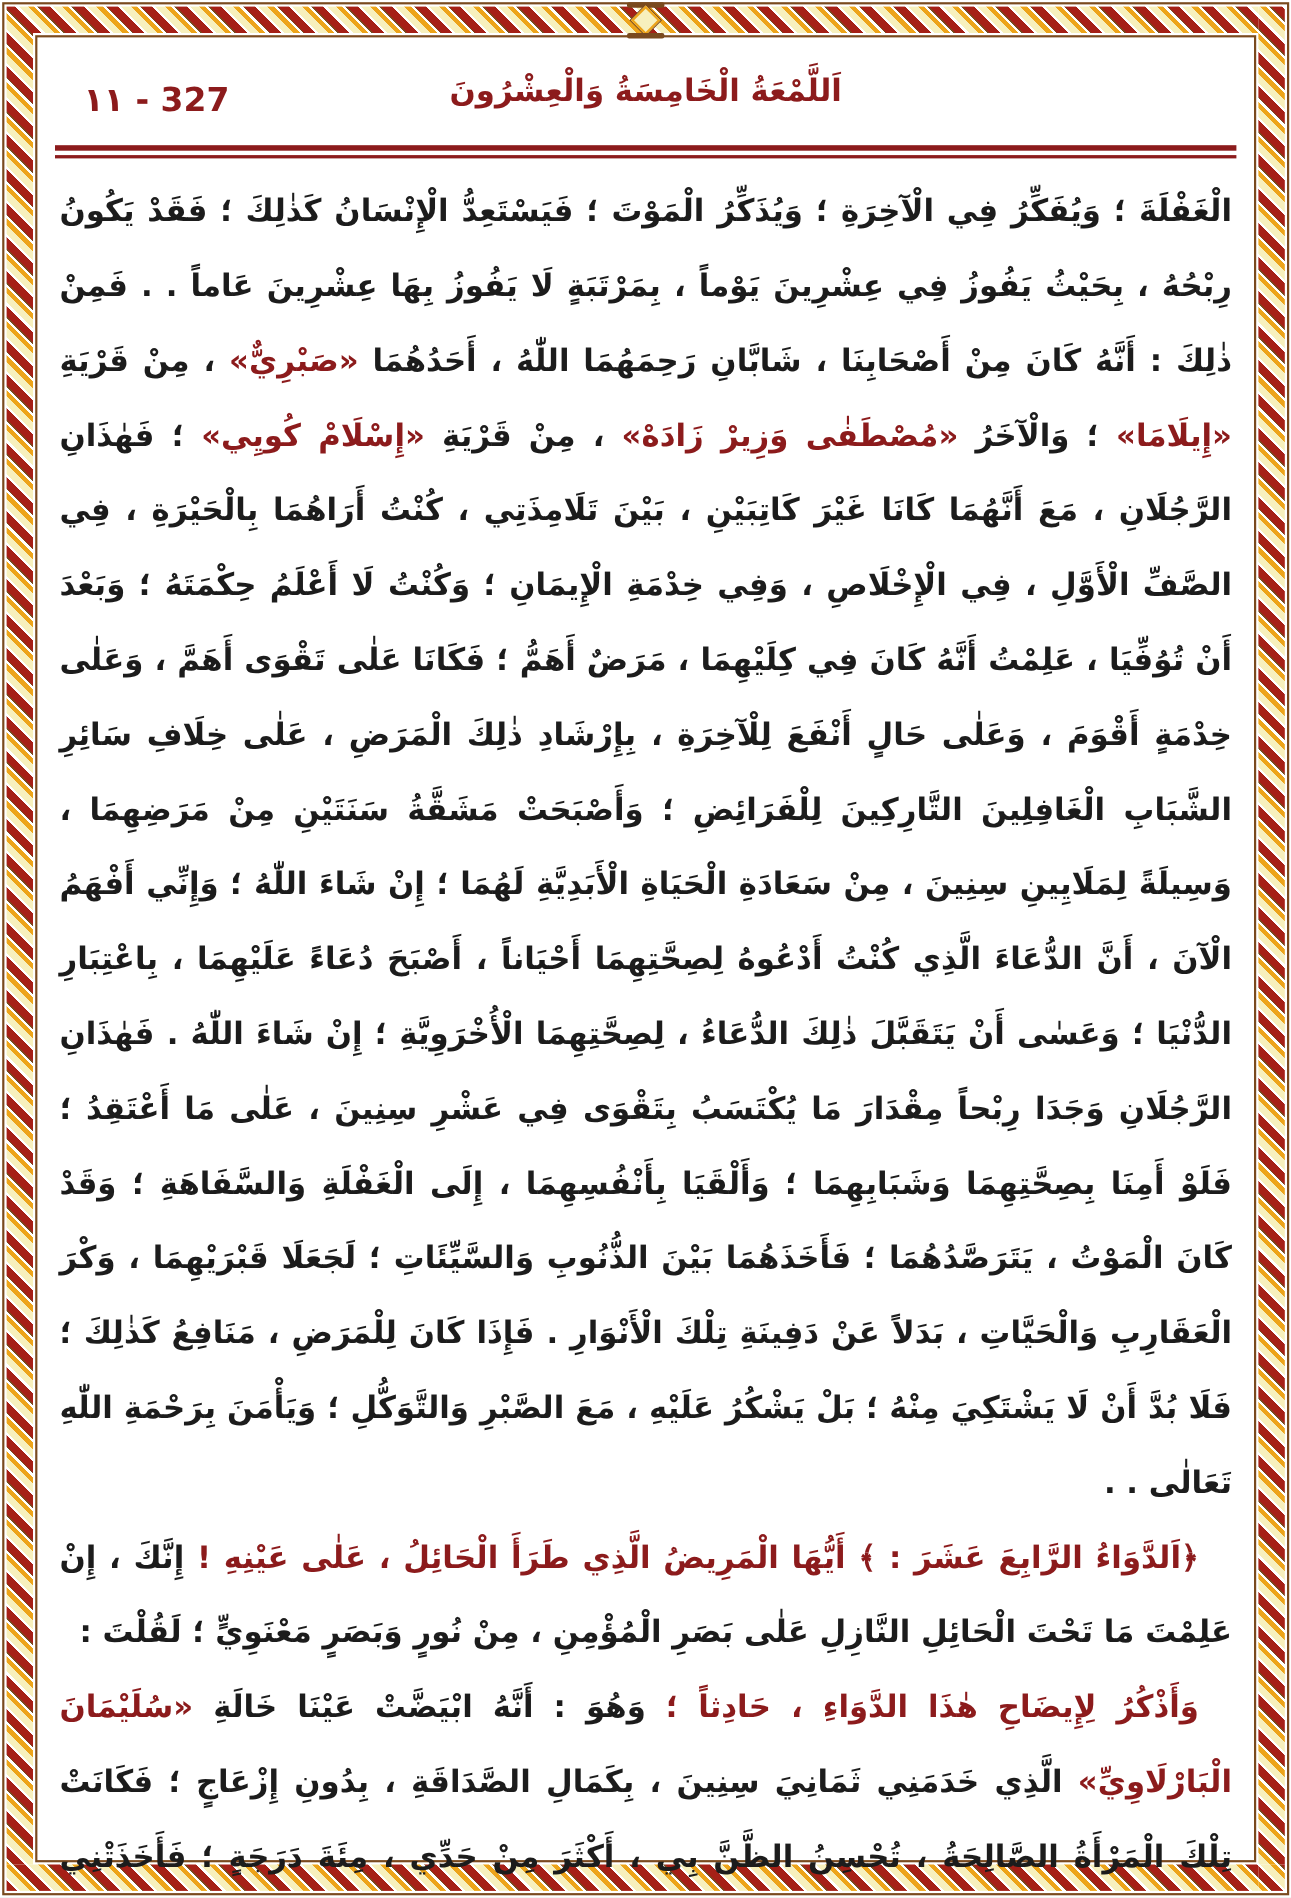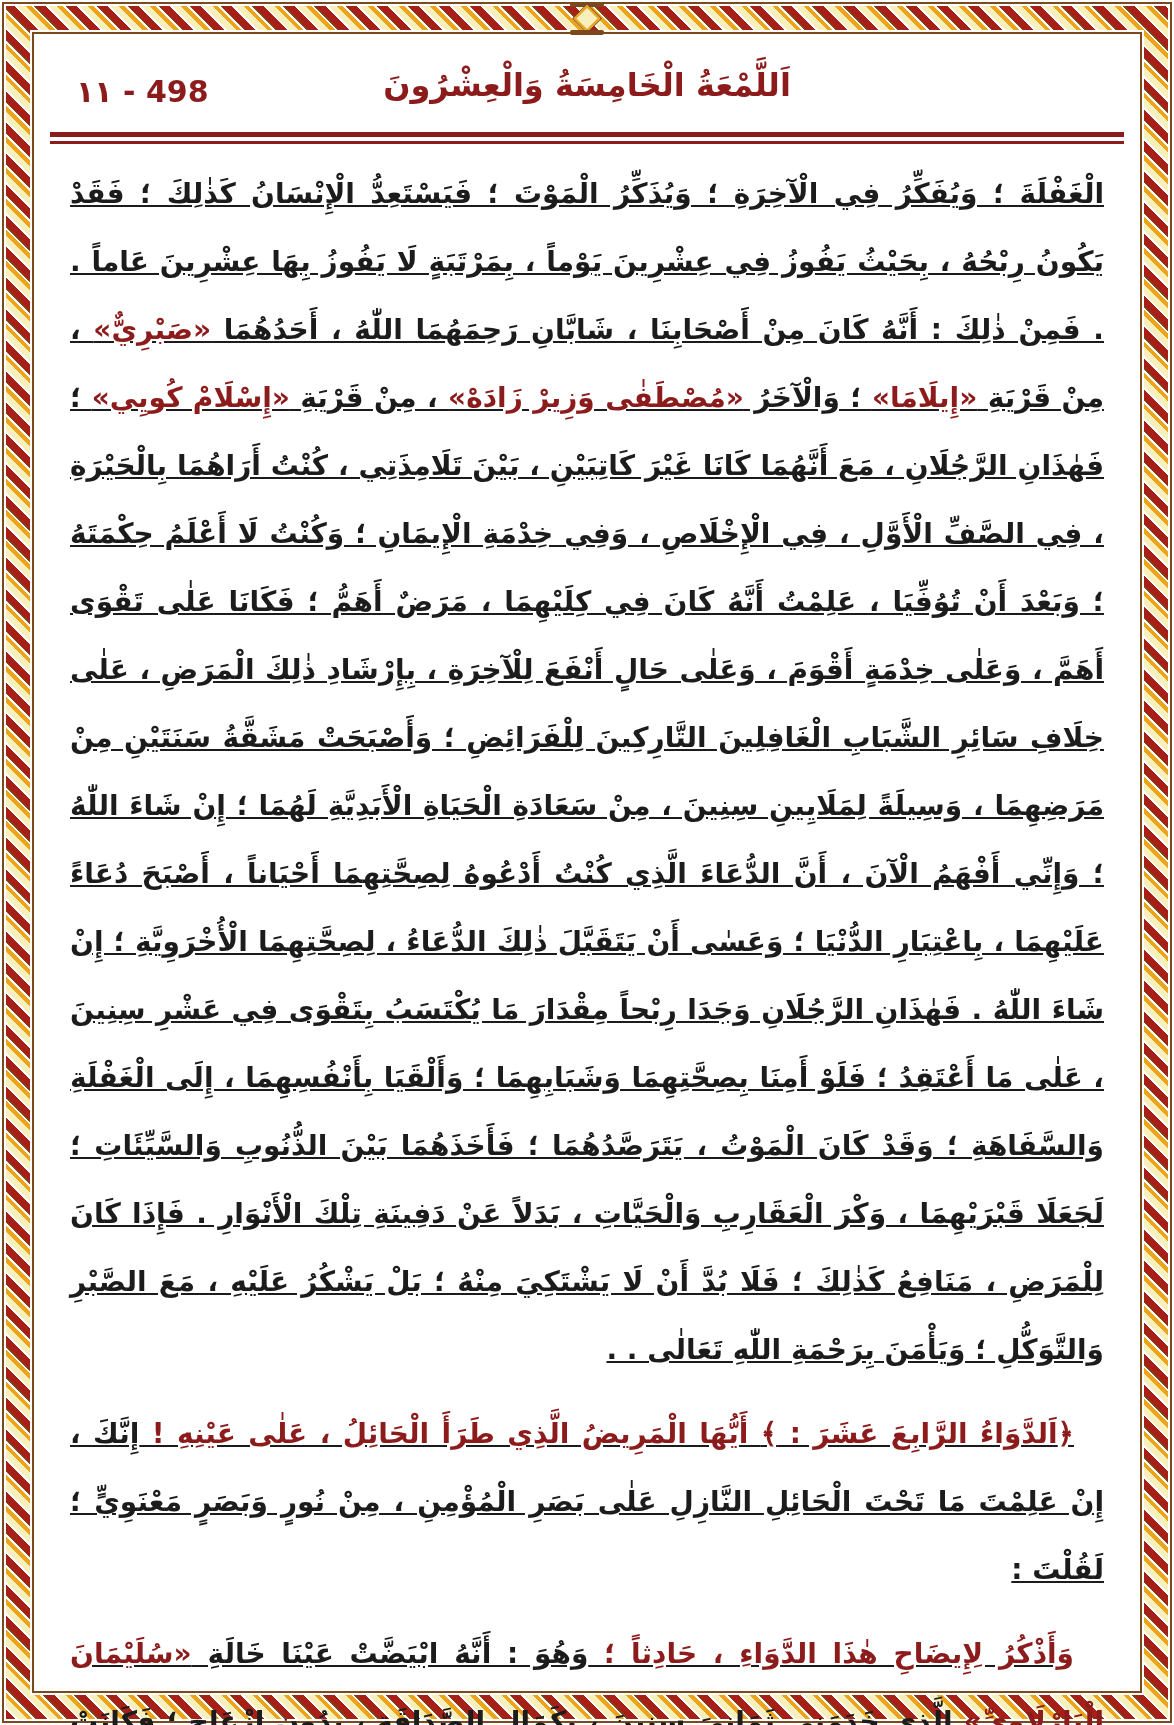--- a/index.html
+++ b/index.html
@@ -69,37 +69,37 @@
     position:absolute;left:28px;top:34px;
     color:var(--accent-red);
     font-size:30px;font-weight:bold;
     letter-spacing:1px;
     direction:rtl;
   }
   .page-title{
     position:absolute;left:0;right:0;top:26px;
     text-align:center;
     color:var(--accent-red);
-    font-size:32px;font-weight:bold;
+    font-size:28px;font-weight:bold;
   }
   .header-rule{
     height:4px;
     border-top:5px solid var(--accent-red);
     border-bottom:3px solid var(--accent-red);
     margin:0 2px 14px 2px;
   }
   .body-text{
     color:var(--text-black);
     font-size:28px;
     font-weight:bold;
     line-height:68px;
     text-align:justify;
     padding:0 6px;
   }
-  .body-text p{margin:16px;text-decoration:underline;}
+  .body-text p{margin:0;}
   .para-indent{text-indent:30px;}
   .para-shukr{
     color:var(--accent-red);
     padding-right:210px;
     text-align:right;
     margin-top:4px;margin-bottom:4px;
   }
   .red{color:var(--accent-red);}
 </style>
 </head>
@@ -110,21 +110,21 @@
   <div class="frame-outer"></div>
   <div class="frame-band"></div>
   <div class="frame-inner"></div>
   <div class="band-tick-top"></div>
   <div class="band-diamond"></div>
   <div class="band-tick-bottom"></div>
 
   <div class="content">
 
     <div class="header">
-      <div class="page-number">498 - ١١</div>
+      <div class="page-number">327 - ١١</div>
       <div class="page-title">اَللَّمْعَةُ الْخَامِسَةُ وَالْعِشْرُونَ</div>
     </div>
 
     <div class="header-rule"></div>
 
     <div class="body-text">
         <p><span>الْغَفْلَةَ ؛ وَيُفَكِّرُ فِي الْآخِرَةِ ؛ وَيُذَكِّرُ الْمَوْتَ ؛ فَيَسْتَعِدُّ الْإِنْسَانُ كَذٰلِكَ ؛ فَقَدْ يَكُونُ رِبْحُهُ ، بِحَيْثُ يَفُوزُ فِي عِشْرِينَ يَوْماً ، بِمَرْتَبَةٍ لَا يَفُوزُ بِهَا عِشْرِينَ عَاماً . . فَمِنْ ذٰلِكَ : أَنَّهُ كَانَ مِنْ أَصْحَابِنَا ، شَابَّانِ رَحِمَهُمَا اللّٰهُ ، أَحَدُهُمَا </span><span class="red">«صَبْرِيٌّ»</span><span> ، مِنْ قَرْيَةِ </span><span class="red">«إِيلَامَا»</span><span> ؛ وَالْآخَرُ </span><span class="red">«مُصْطَفٰى وَزِيرْ زَادَهْ»</span><span> ، مِنْ قَرْيَةِ </span><span class="red">«إِسْلَامْ كُويِي»</span><span> ؛ فَهٰذَانِ الرَّجُلَانِ ، مَعَ أَنَّهُمَا كَانَا غَيْرَ كَاتِبَيْنِ ، بَيْنَ تَلَامِذَتِي ، كُنْتُ أَرَاهُمَا بِالْحَيْرَةِ ، فِي الصَّفِّ الْأَوَّلِ ، فِي الْإِخْلَاصِ ، وَفِي خِدْمَةِ الْإِيمَانِ ؛ وَكُنْتُ لَا أَعْلَمُ حِكْمَتَهُ ؛ وَبَعْدَ أَنْ تُوُفِّيَا ، عَلِمْتُ أَنَّهُ كَانَ فِي كِلَيْهِمَا ، مَرَضٌ أَهَمُّ ؛ فَكَانَا عَلٰى تَقْوَى أَهَمَّ ، وَعَلٰى خِدْمَةٍ أَقْوَمَ ، وَعَلٰى حَالٍ أَنْفَعَ لِلْآخِرَةِ ، بِإِرْشَادِ ذٰلِكَ الْمَرَضِ ، عَلٰى خِلَافِ سَائِرِ الشَّبَابِ الْغَافِلِينَ التَّارِكِينَ لِلْفَرَائِضِ ؛ وَأَصْبَحَتْ مَشَقَّةُ سَنَتَيْنِ مِنْ مَرَضِهِمَا ، وَسِيلَةً لِمَلَايِينِ سِنِينَ ، مِنْ سَعَادَةِ الْحَيَاةِ الْأَبَدِيَّةِ لَهُمَا ؛ إِنْ شَاءَ اللّٰهُ ؛ وَإِنِّي أَفْهَمُ الْآنَ ، أَنَّ الدُّعَاءَ الَّذِي كُنْتُ أَدْعُوهُ لِصِحَّتِهِمَا أَحْيَاناً ، أَصْبَحَ دُعَاءً عَلَيْهِمَا ، بِاعْتِبَارِ الدُّنْيَا ؛ وَعَسٰى أَنْ يَتَقَبَّلَ ذٰلِكَ الدُّعَاءُ ، لِصِحَّتِهِمَا الْأُخْرَوِيَّةِ ؛ إِنْ شَاءَ اللّٰهُ . فَهٰذَانِ الرَّجُلَانِ وَجَدَا رِبْحاً مِقْدَارَ مَا يُكْتَسَبُ بِتَقْوَى فِي عَشْرِ سِنِينَ ، عَلٰى مَا أَعْتَقِدُ ؛ فَلَوْ أَمِنَا بِصِحَّتِهِمَا وَشَبَابِهِمَا ؛ وَأَلْقَيَا بِأَنْفُسِهِمَا ، إِلَى الْغَفْلَةِ وَالسَّفَاهَةِ ؛ وَقَدْ كَانَ الْمَوْتُ ، يَتَرَصَّدُهُمَا ؛ فَأَخَذَهُمَا بَيْنَ الذُّنُوبِ وَالسَّيِّئَاتِ ؛ لَجَعَلَا قَبْرَيْهِمَا ، وَكْرَ الْعَقَارِبِ وَالْحَيَّاتِ ، بَدَلاً عَنْ دَفِينَةِ تِلْكَ الْأَنْوَارِ . فَإِذَا كَانَ لِلْمَرَضِ ، مَنَافِعُ كَذٰلِكَ ؛ فَلَا بُدَّ أَنْ لَا يَشْتَكِيَ مِنْهُ ؛ بَلْ يَشْكُرُ عَلَيْهِ ، مَعَ الصَّبْرِ وَالتَّوَكُّلِ ؛ وَيَأْمَنَ بِرَحْمَةِ اللّٰهِ تَعَالٰى . .</span></p>
         <p class="para-indent"><span class="red">﴿</span><span class="red">اَلدَّوَاءُ الرَّابِعَ عَشَرَ : </span><span class="red">﴾</span><span class="red"> أَيُّهَا الْمَرِيضُ الَّذِي طَرَأَ الْحَائِلُ ، عَلٰى عَيْنِهِ ! </span><span>إِنَّكَ ، إِنْ عَلِمْتَ مَا تَحْتَ الْحَائِلِ النَّازِلِ عَلٰى بَصَرِ الْمُؤْمِنِ ، مِنْ نُورٍ وَبَصَرٍ مَعْنَوِيٍّ ؛ لَقُلْتَ :</span></p>
         <p class="para-indent"><span class="red">وَأَذْكُرُ لِإِيضَاحِ هٰذَا الدَّوَاءِ ، حَادِثاً ؛ </span><span>وَهُوَ : أَنَّهُ ابْيَضَّتْ عَيْنَا خَالَةِ </span><span class="red">«سُلَيْمَانَ الْبَارْلَاوِيِّ»</span><span> الَّذِي خَدَمَنِي ثَمَانِيَ سِنِينَ ، بِكَمَالِ الصَّدَاقَةِ ، بِدُونِ إِزْعَاجٍ ؛ فَكَانَتْ تِلْكَ الْمَرْأَةُ الصَّالِحَةُ ، تُحْسِنُ الظَّنَّ بِي ، أَكْثَرَ مِنْ حَدِّي ، مِئَةَ دَرَجَةٍ ؛ فَأَخَذَتْنِي بِبَابِ الْمَسْجِدِ ؛</span></p>
       </div>

